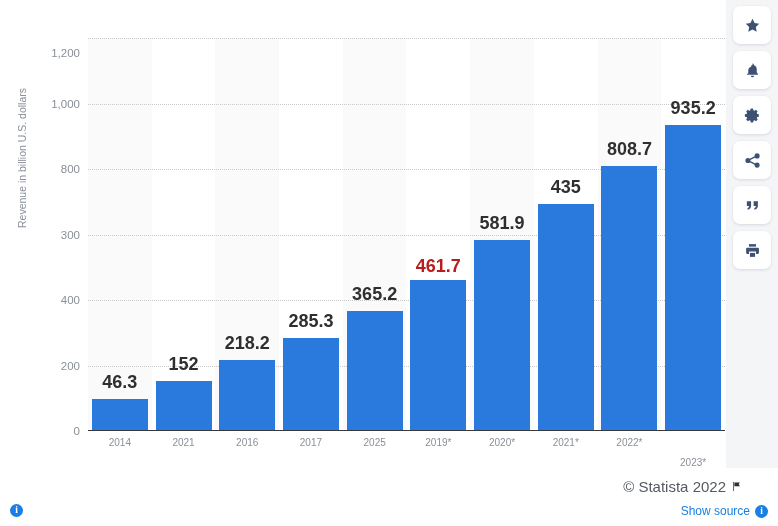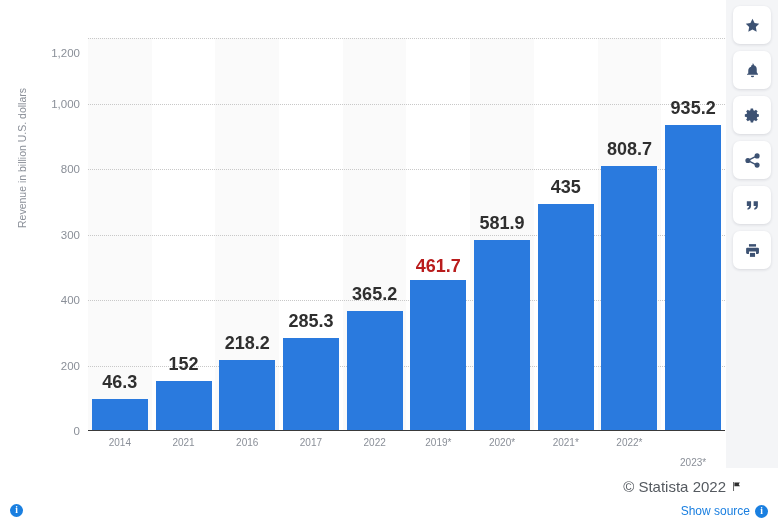--- a/index.html
+++ b/index.html
@@ -305,21 +305,21 @@
         </div>
       </div>
     <div id="baseline"></div>
   </div>
 
   <div id="xaxis">
       <div class="xtick" style="left: 0px; width: 63.7px; color: rgb(138, 143, 152);">2014</div>
       <div class="xtick" style="left: 63.7px; width: 63.7px; color: rgb(138, 143, 152);">2021</div>
       <div class="xtick" style="left: 127.4px; width: 63.7px; color: rgb(138, 143, 152);">2016</div>
       <div class="xtick" style="left: 191.1px; width: 63.7px; color: rgb(138, 143, 152);">2017</div>
-      <div class="xtick" style="left: 254.8px; width: 63.7px; color: rgb(138, 143, 152);">2022</div>
+      <div class="xtick" style="left: 254.8px; width: 63.7px; color: rgb(138, 143, 152);">2025</div>
       <div class="xtick" style="left: 318.5px; width: 63.7px; color: rgb(138, 143, 152);">2019*</div>
       <div class="xtick" style="left: 382.2px; width: 63.7px; color: rgb(138, 143, 152);">2020*</div>
       <div class="xtick" style="left: 445.9px; width: 63.7px; color: rgb(138, 143, 152);">2021*</div>
       <div class="xtick" style="left: 509.6px; width: 63.7px; color: rgb(138, 143, 152);">2022*</div>
       <div class="xtick" style="left: 573.3px; width: 63.7px; color: rgb(138, 143, 152); margin-top: 20px;">2023*</div>
     </div>
 
   <div id="side-toolbar">
 
     <div class="tool-btn">

